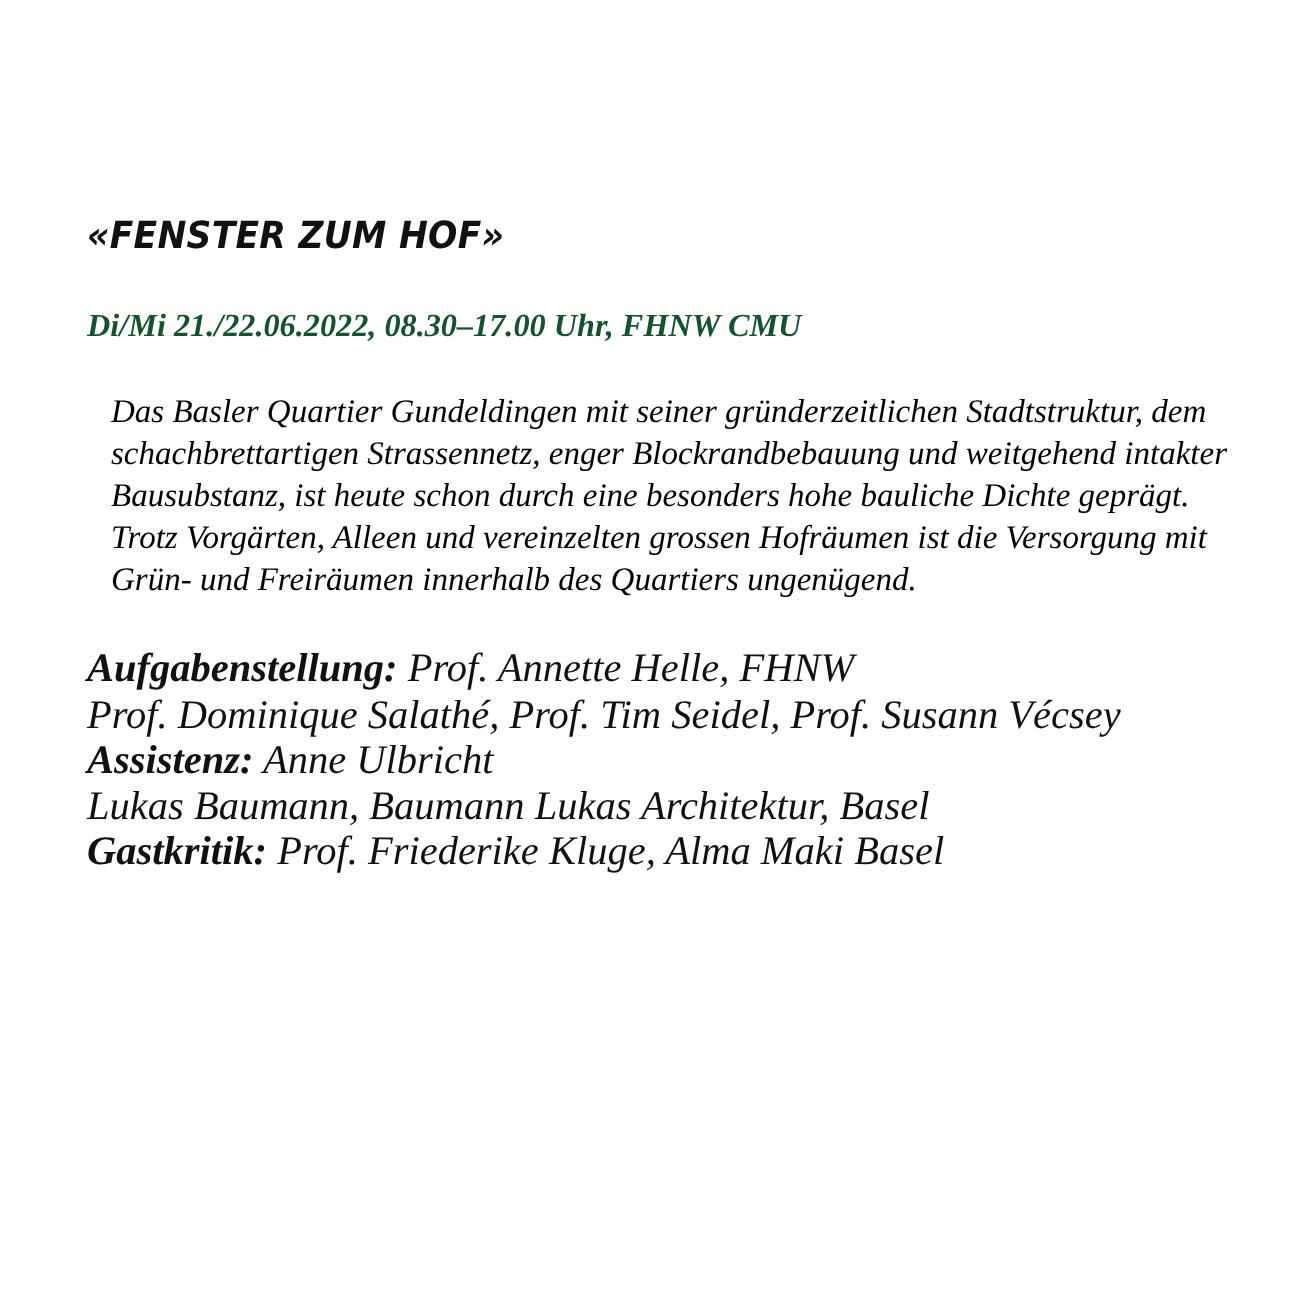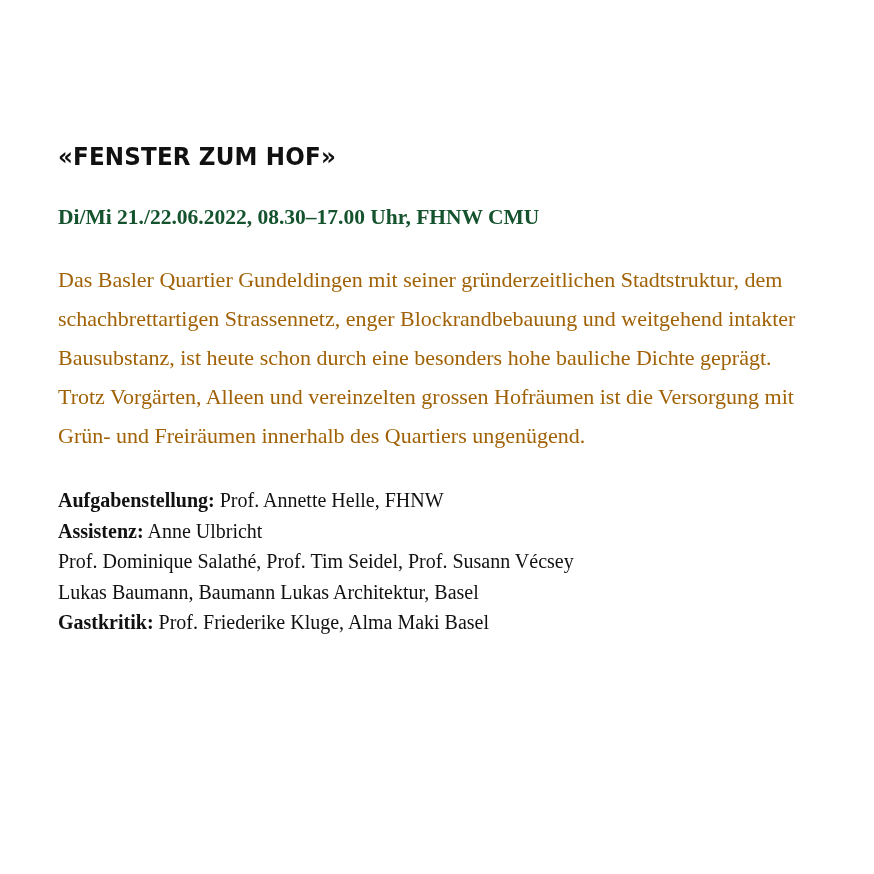--- a/index.html
+++ b/index.html
@@ -13,20 +13,21 @@
     font-family: "Liberation Serif", serif;
     color: #111111;
     overflow: hidden;
   }
   .page {
     position: relative;
     width: 874px;
     height: 852px;
     box-sizing: border-box;
     background: #ffffff;
+    font-style: italic;
   }
   .content {
     position: absolute;
     left: 58px;
     top: 143px;
     width: 760px;
   }
   .doc-title {
     font-family: "DejaVu Sans", sans-serif;
     font-weight: 700;
@@ -42,29 +43,29 @@
     font-family: "Liberation Serif", serif;
     font-weight: 700;
     font-size: 21.5px;
     color: #14532d;
     margin: 0 0 30px 0;
     line-height: 1.2;
   }
   .body-par {
     font-family: "Liberation Serif", serif;
     font-size: 22px;
-    line-height: 39px;
-    color: #a16207;
-    margin: 0;
+    line-height: 28px;
+    color: #000000;
+    margin: 16px;
     width: 744px;
   }
   .credits {
     margin-top: 30px;
     font-family: "Liberation Serif", serif;
-    font-size: 20px;
+    font-size: 27px;
     line-height: 30.4px;
     color: #111111;
   }
   .credits .line {
     white-space: nowrap;
   }
   .credits .lbl {
     font-weight: 700;
   }
 </style>
@@ -82,25 +83,25 @@
 
 
     <div class="credits">
 
       <div class="line">
         <span class="lbl">Aufgabenstellung:</span><span> Prof. Annette Helle, FHNW</span>
       </div>
 
 
 
+      <div class="line">Prof. Dominique Salathé, Prof. Tim Seidel, Prof. Susann Vécsey</div>
+
       <div class="line">
         <span class="lbl">Assistenz:</span><span> Anne Ulbricht</span>
       </div>
-
-      <div class="line">Prof. Dominique Salathé, Prof. Tim Seidel, Prof. Susann Vécsey</div>
 
       <div class="line">Lukas Baumann, Baumann Lukas Architektur, Basel</div>
 
       <div class="line">
         <span class="lbl">Gastkritik:</span><span> Prof. Friederike Kluge, Alma Maki Basel</span>
       </div>
 
     </div>
   </div>
 </div>

